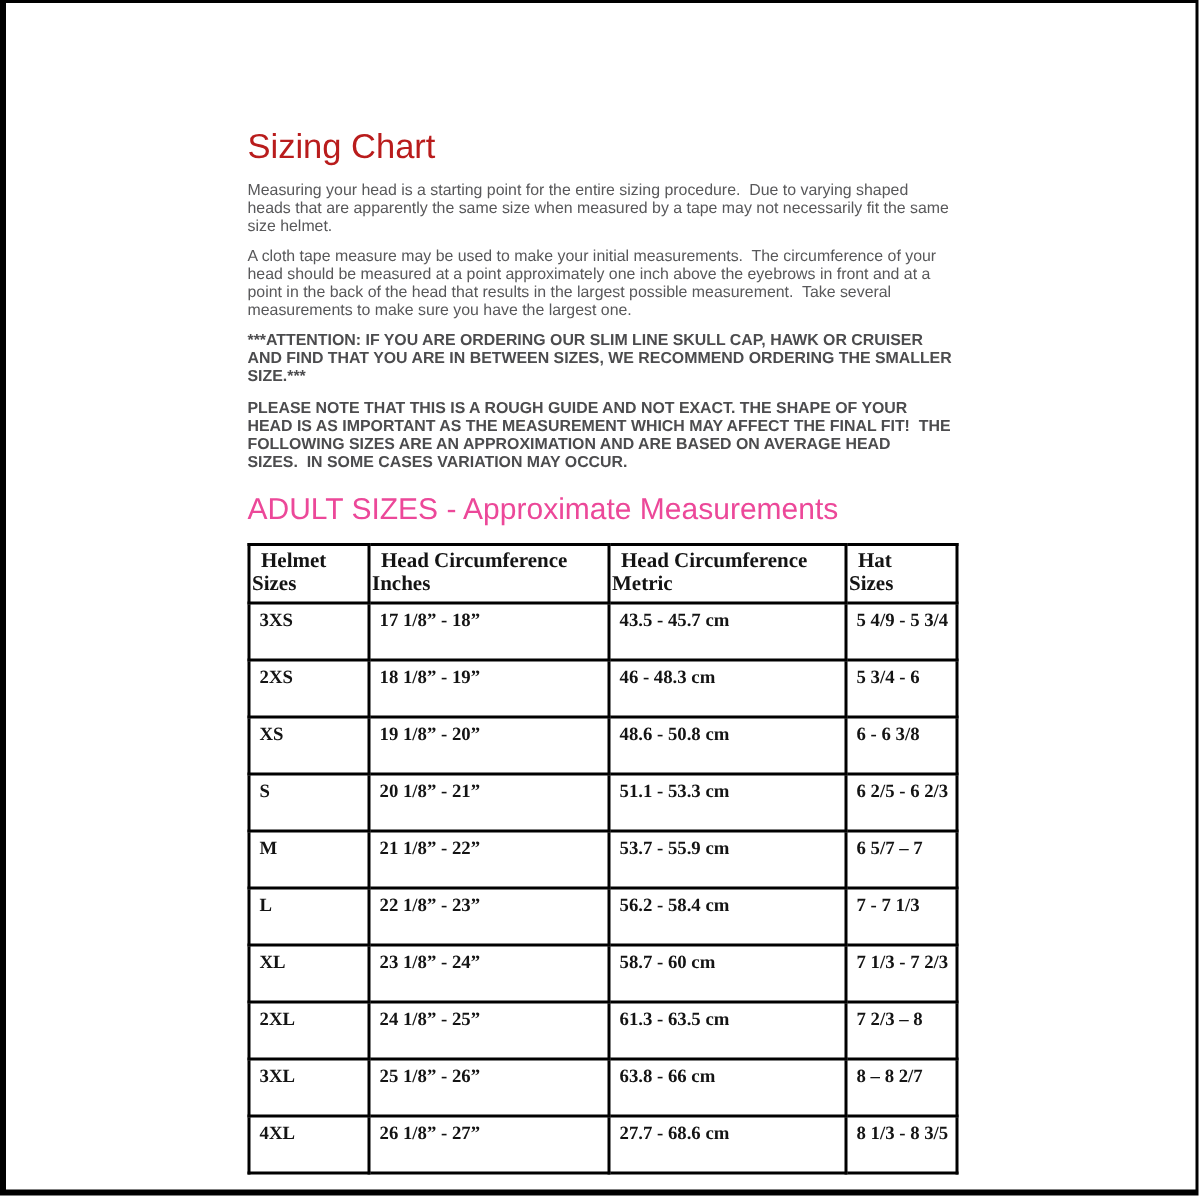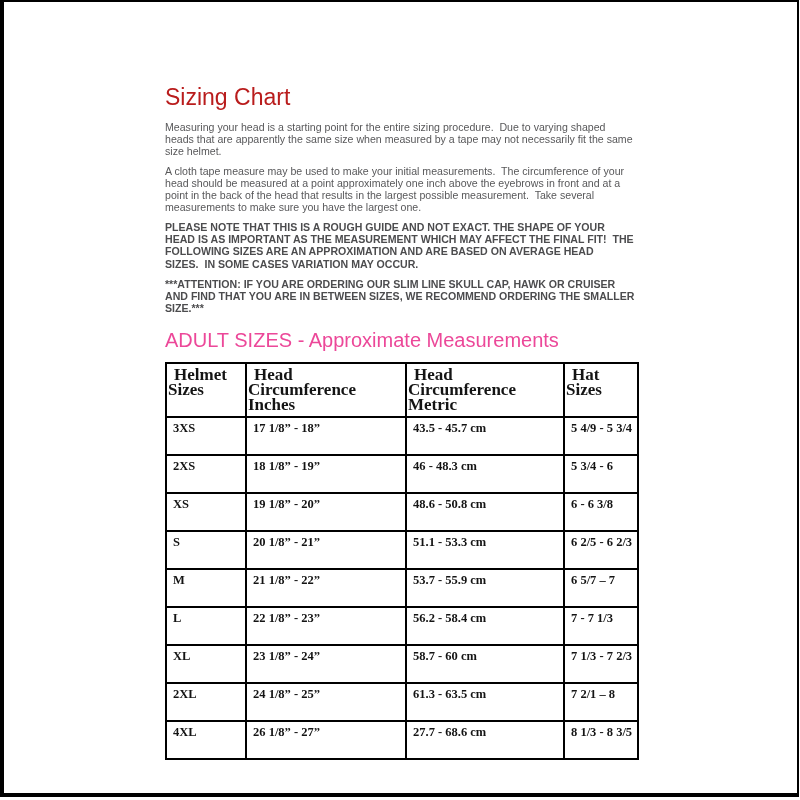--- a/index.html
+++ b/index.html
@@ -65,21 +65,21 @@
     width: 472px;
     font-family: "Liberation Serif", serif;
     font-weight: 700;
     color: #141414;
   }
   .sizing-table th, .sizing-table td {
     border: 2px solid #000;
     box-sizing: border-box;
   }
   .sizing-table th {
-    font-size: 17px;
+    font-size: 14px;
     line-height: 15px;
     text-align: left;
     vertical-align: top;
     padding: 3px 2px 4px 1px;
     text-indent: 6px;
     white-space: pre-line;
     height: 38px;
     border-radius: 11px;
   }
   .sizing-table td {
@@ -103,28 +103,28 @@
 
   <p class="body">Measuring your head is a starting point for the entire sizing procedure.  Due to varying shaped
 heads that are apparently the same size when measured by a tape may not necessarily fit the same
 size helmet.</p>
 
   <p class="body">A cloth tape measure may be used to make your initial measurements.  The circumference of your
 head should be measured at a point approximately one inch above the eyebrows in front and at a
 point in the back of the head that results in the largest possible measurement.  Take several
 measurements to make sure you have the largest one.</p>
 
+  <p class="body bold">***ATTENTION: IF YOU ARE ORDERING OUR SLIM LINE SKULL CAP, HAWK OR CRUISER
+AND FIND THAT YOU ARE IN BETWEEN SIZES, WE RECOMMEND ORDERING THE SMALLER
+SIZE.***</p>
+
   <p class="body bold">PLEASE NOTE THAT THIS IS A ROUGH GUIDE AND NOT EXACT. THE SHAPE OF YOUR
 HEAD IS AS IMPORTANT AS THE MEASUREMENT WHICH MAY AFFECT THE FINAL FIT!  THE
 FOLLOWING SIZES ARE AN APPROXIMATION AND ARE BASED ON AVERAGE HEAD
 SIZES.  IN SOME CASES VARIATION MAY OCCUR.</p>
-
-  <p class="body bold">***ATTENTION: IF YOU ARE ORDERING OUR SLIM LINE SKULL CAP, HAWK OR CRUISER
-AND FIND THAT YOU ARE IN BETWEEN SIZES, WE RECOMMEND ORDERING THE SMALLER
-SIZE.***</p>
 
   <h2 class="section-heading">ADULT SIZES - Approximate Measurements</h2>
 
   <table class="sizing-table">
     <colgroup>
       <col style="width:80px">
       <col style="width:160px">
       <col style="width:158px">
       <col style="width:74px">
     </colgroup>
@@ -180,21 +180,27 @@
       <tr>
         <td>XL</td>
         <td>23 1/8” - 24”</td>
         <td>58.7 - 60 cm</td>
         <td>7 1/3 - 7 2/3</td>
       </tr>
       <tr>
         <td>2XL</td>
         <td>24 1/8” - 25”</td>
         <td>61.3 - 63.5 cm</td>
-        <td>7 2/1 – 8</td>
+        <td>7 2/3 – 8</td>
+      </tr>
+      <tr>
+        <td>3XL</td>
+        <td>25 1/8” - 26”</td>
+        <td>63.8 - 66 cm</td>
+        <td>8 – 8 2/7</td>
       </tr>
       <tr>
         <td>4XL</td>
         <td>26 1/8” - 27”</td>
         <td>27.7 - 68.6 cm</td>
         <td>8 1/3 - 8 3/5</td>
       </tr>
     </tbody>
   </table>
 

